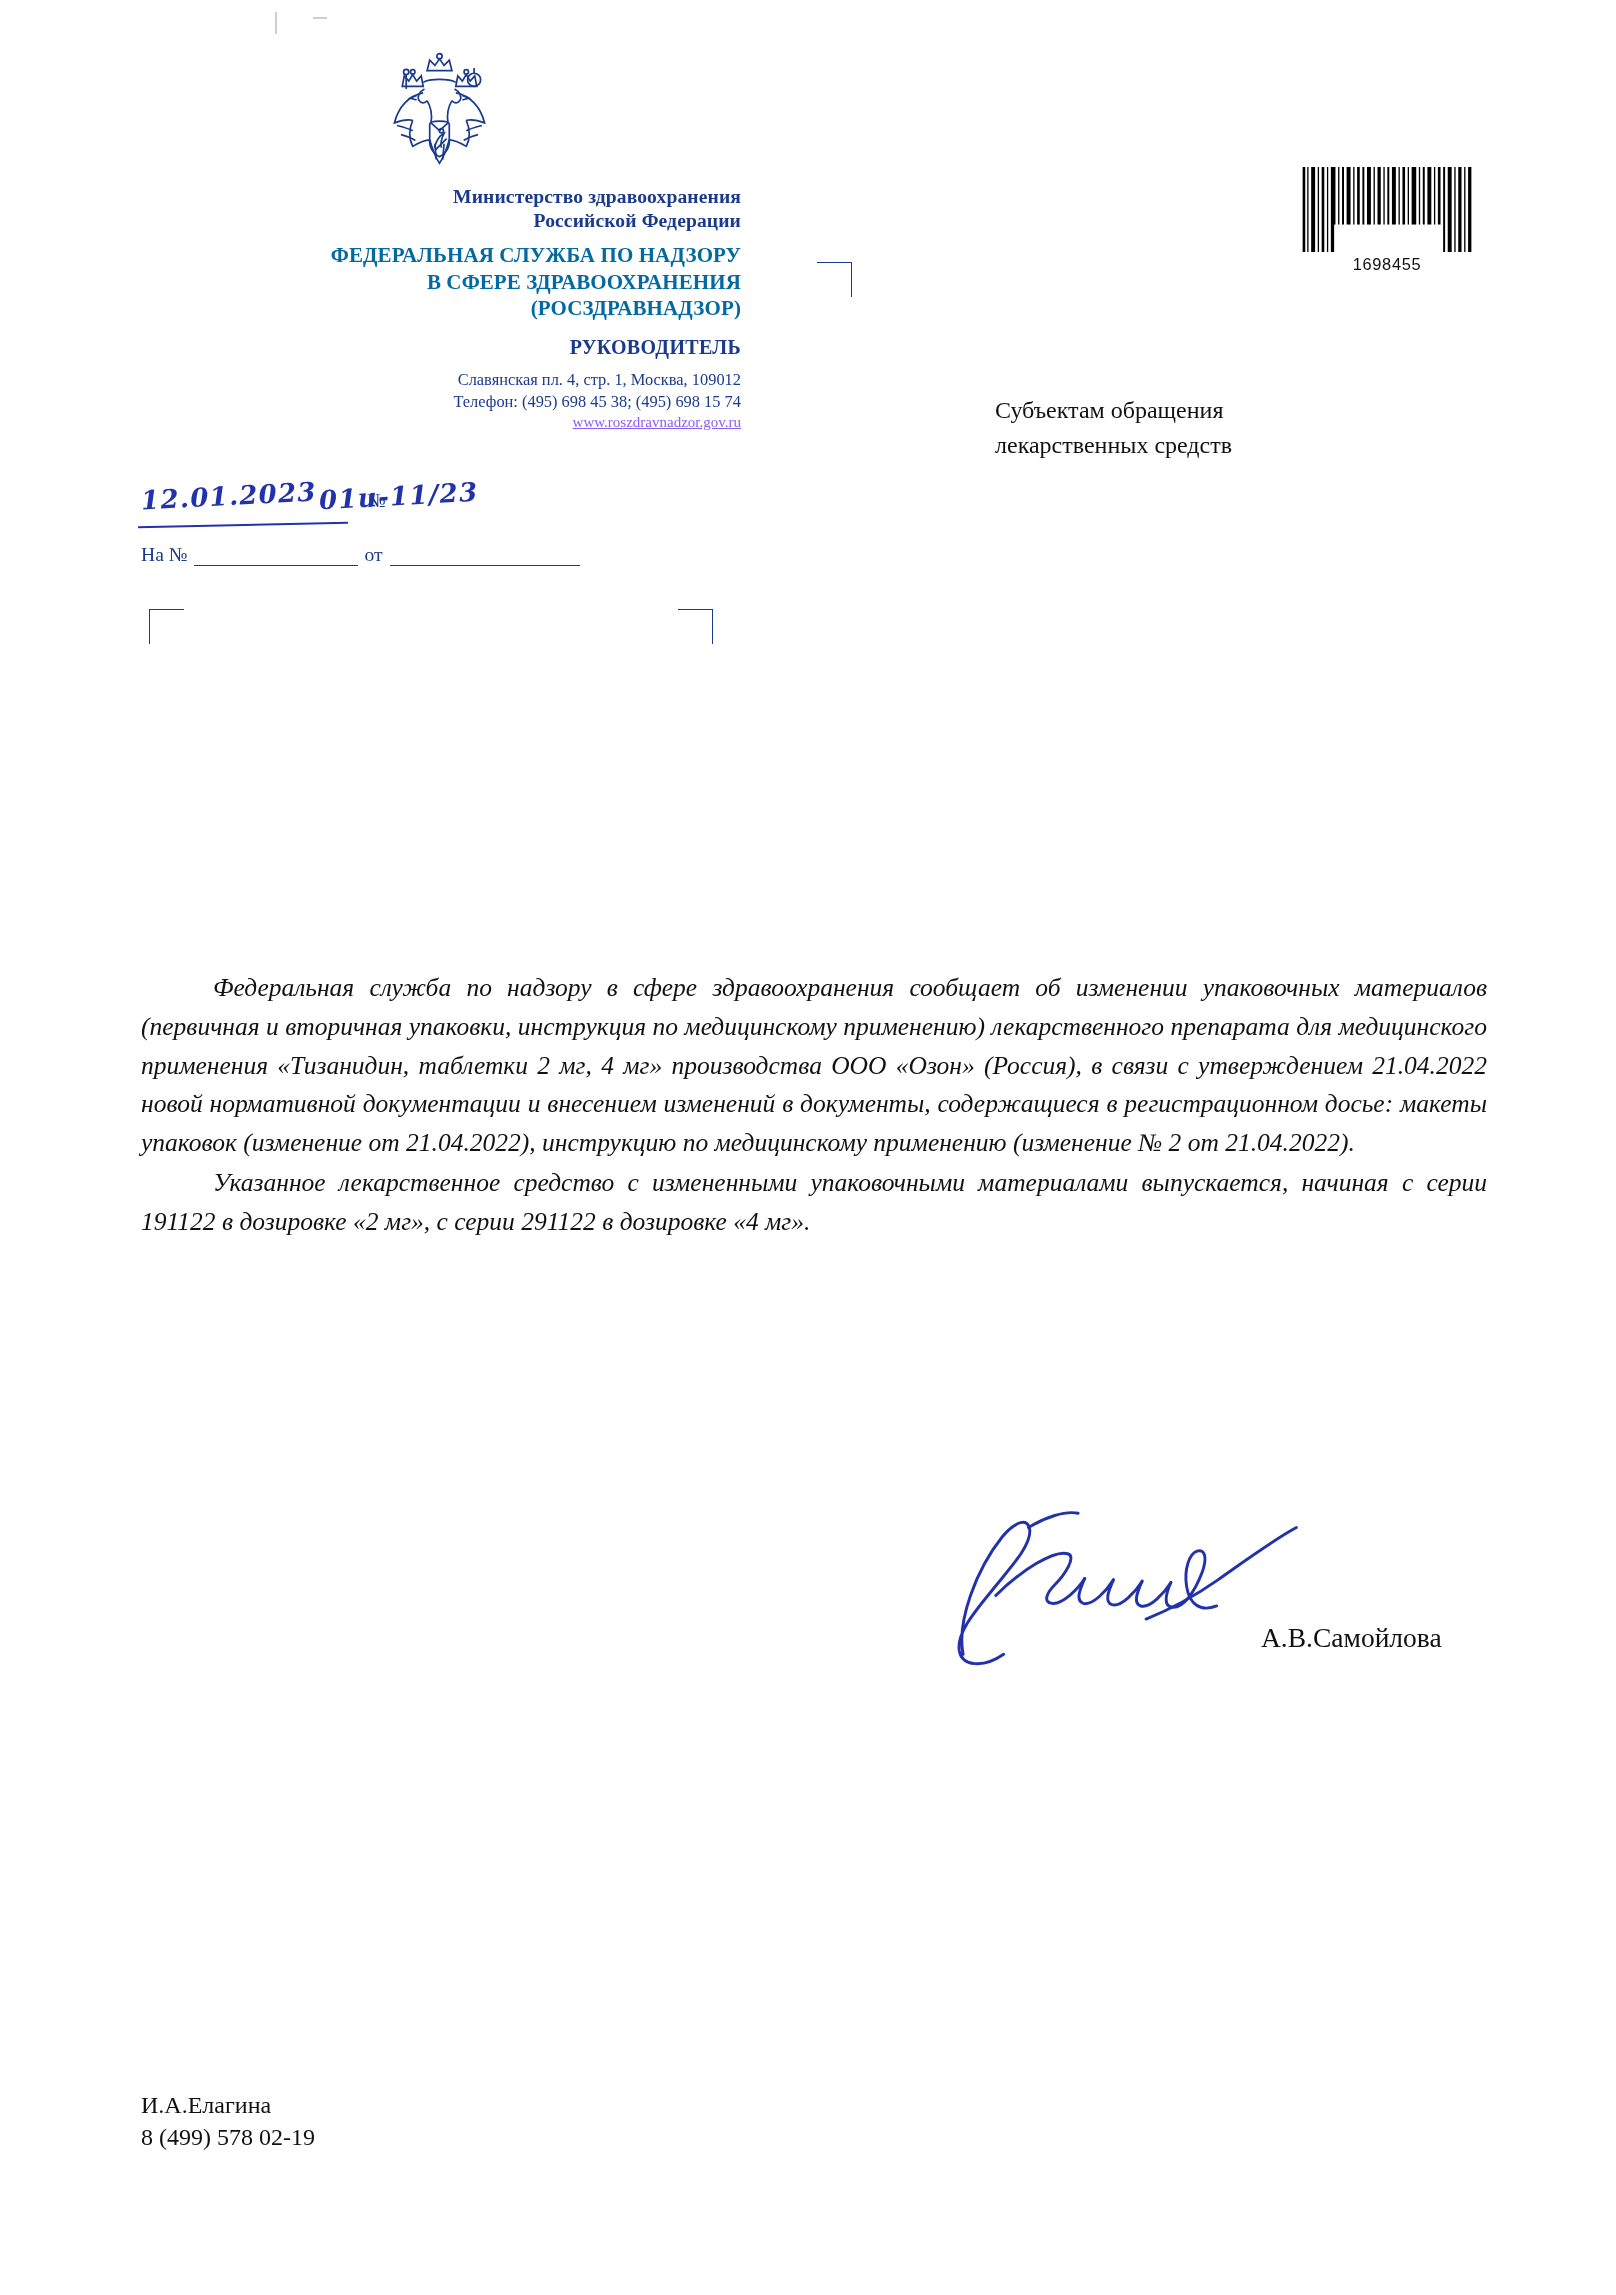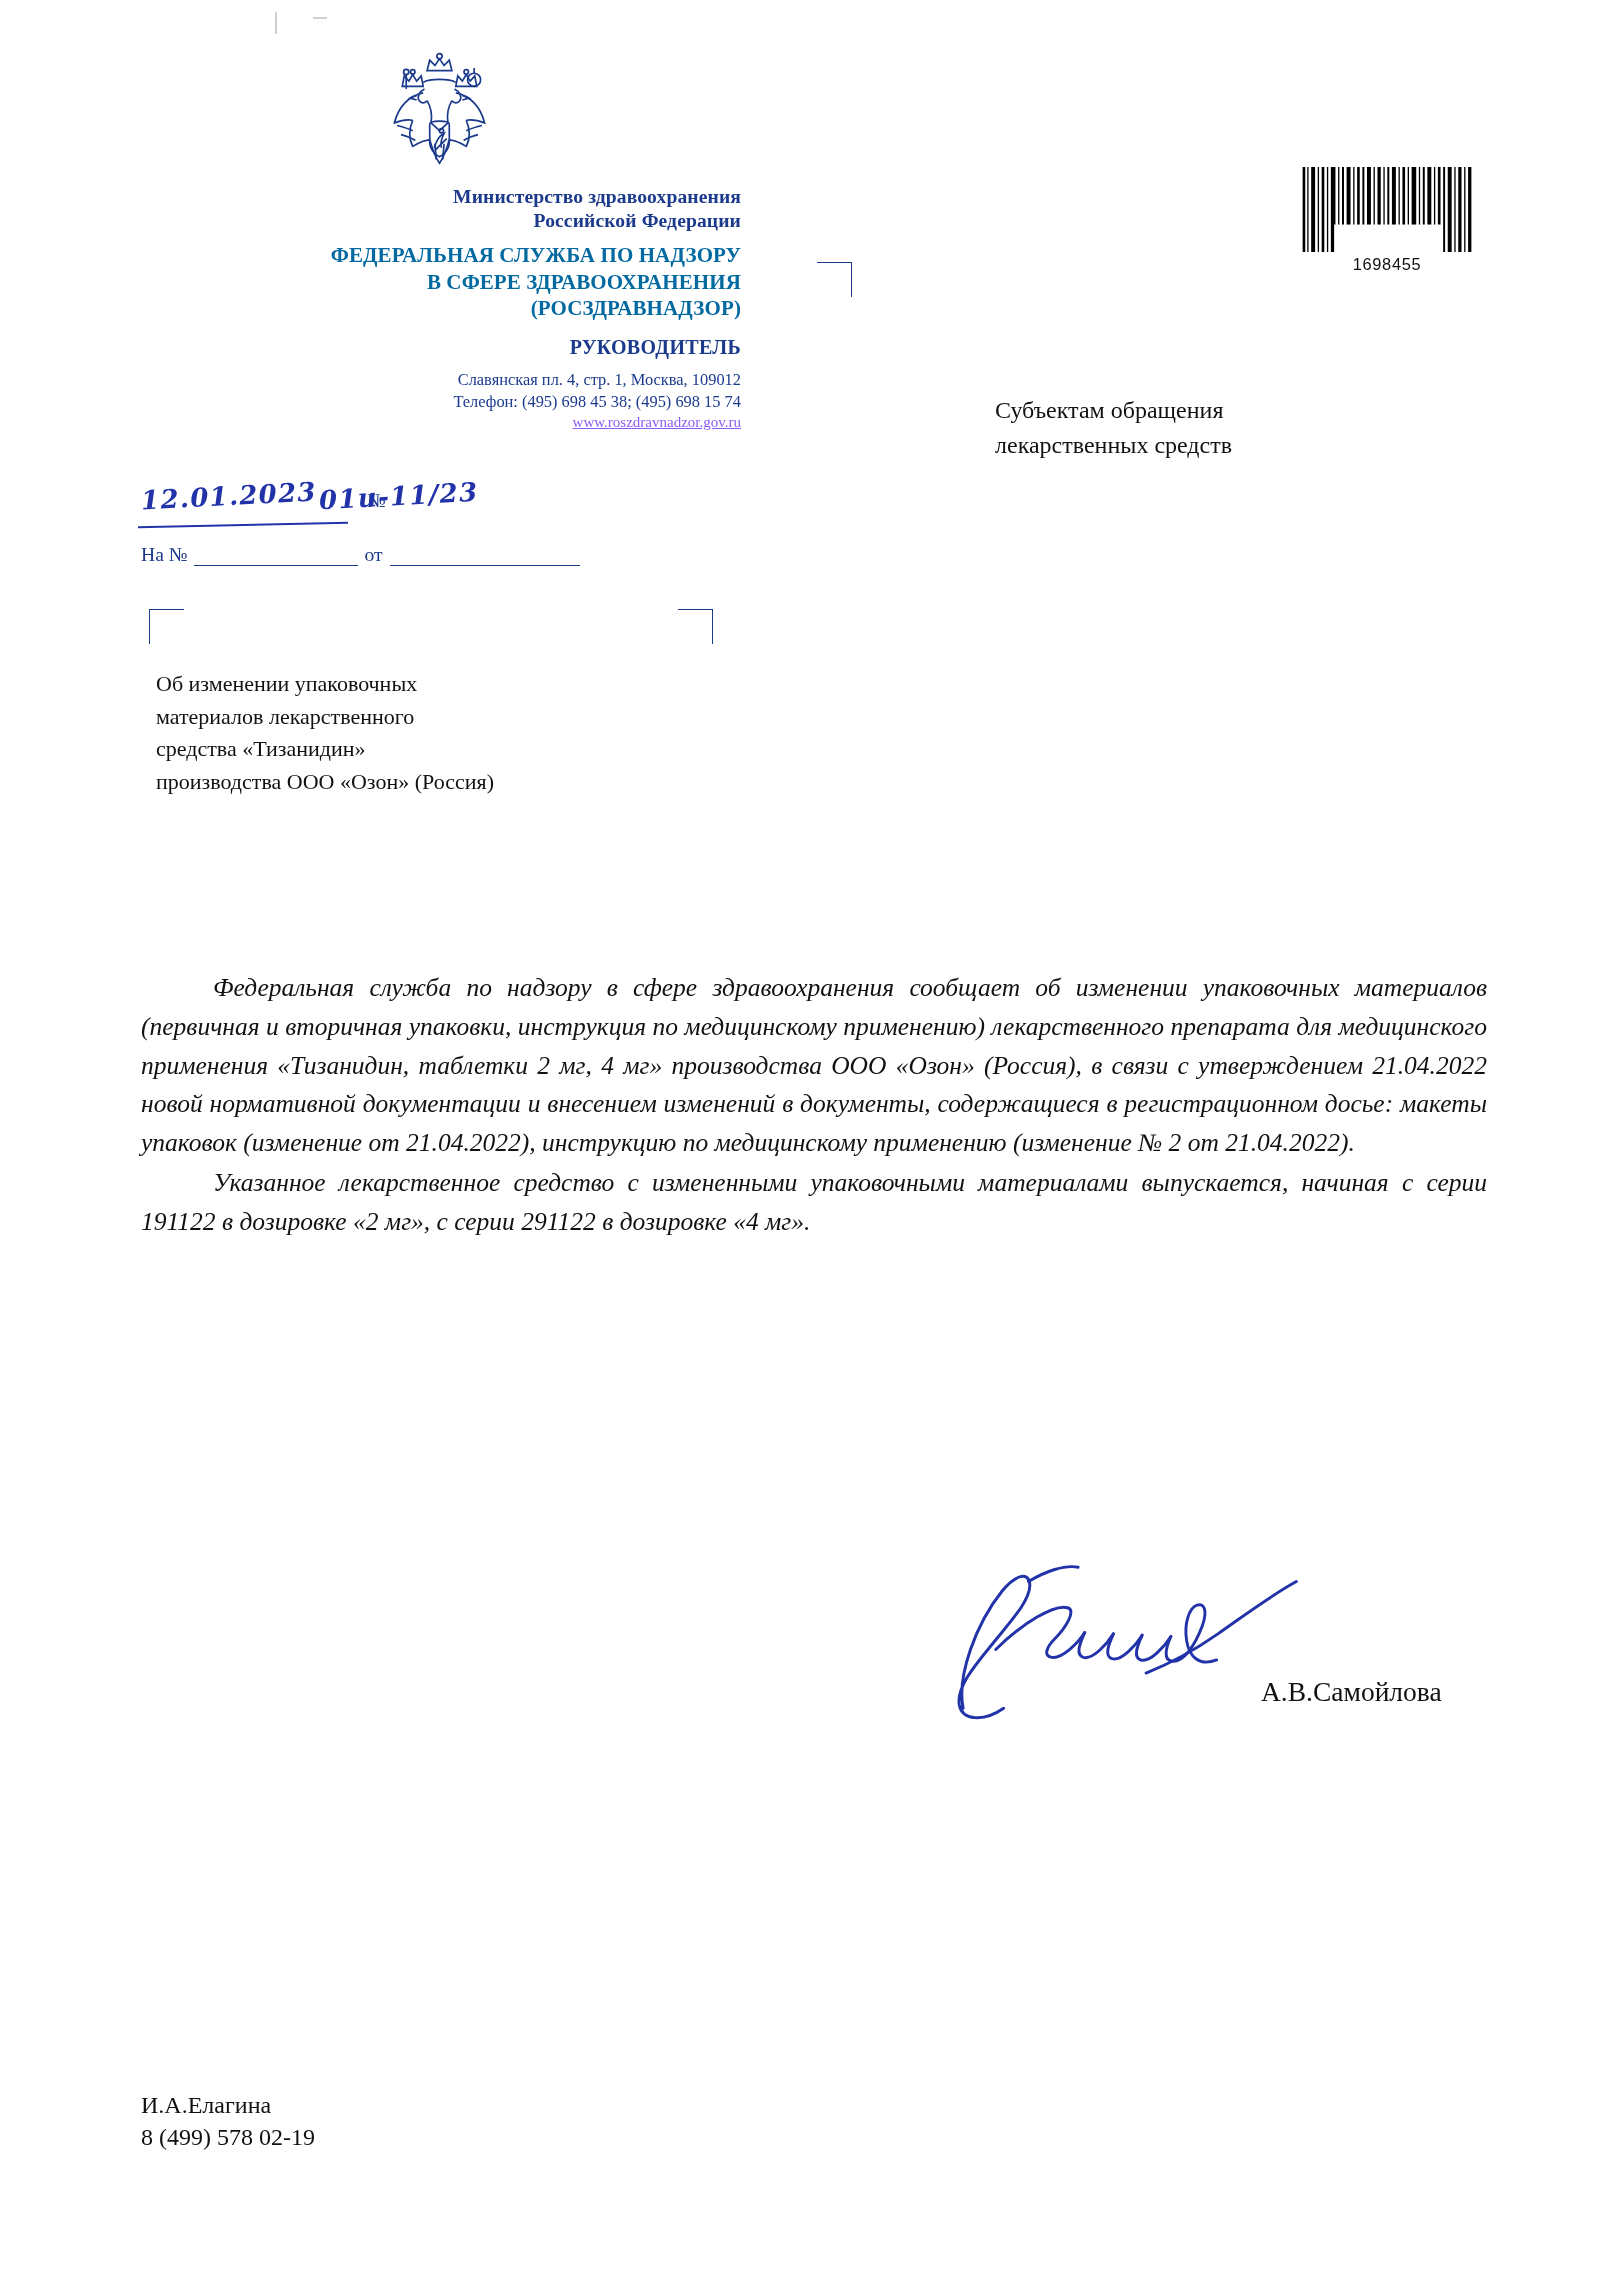--- a/index.html
+++ b/index.html
@@ -214,21 +214,21 @@
   .body-text p {
     margin: 0 0 0 0;
     text-indent: 72px;
   }
   .body-text p + p { margin-top: 1.3px; }
 
   
   .signature-wrap {
     position: absolute;
     left: 930px;
-    top: 1545px;
+    top: 1491px;
     width: 557px;
     height: 216px;
   }
   .signature-svg { position: absolute; left: 0; top: 0; }
   .signer {
     position: absolute;
     left: 331px;
     top: 131px;
     font-family: "Liberation Serif", serif;
     font-size: 27.5px;
@@ -388,26 +388,20 @@
       <rect x="52" y="88" width="165" height="42" fill="#ffffff"></rect>
     </svg>
     <div class="barcode-num">1698455</div>
   </div>
 
   <div class="addressee">
     <div>Субъектам обращения</div>
     <div>лекарственных средств</div>
   </div>
 
-  <div class="subject">
-    <div>Об  изменении упаковочных</div>
-    <div>материалов лекарственного</div>
-    <div>средства «Тизанидин»</div>
-    <div>производства ООО «Озон» (Россия)</div>
-  </div>
 
   <div class="body-text">
     <p>Федеральная служба по надзору в сфере здравоохранения сообщает  об изменении упаковочных материалов (первичная и вторичная упаковки, инструкция по медицинскому применению) лекарственного препарата для медицинского применения «Тизанидин, таблетки 2 мг, 4 мг» производства ООО «Озон» (Россия), в связи  с утверждением 21.04.2022 новой нормативной документации и внесением изменений в документы, содержащиеся в регистрационном досье: макеты упаковок (изменение от 21.04.2022), инструкцию по медицинскому применению (изменение № 2 от 21.04.2022).</p>
     <p>Указанное лекарственное средство с измененными упаковочными материалами  выпускается, начиная с серии 191122 в дозировке «2 мг», с  серии 291122 в дозировке «4 мг».</p>
   </div>
 
   <div class="signature-wrap">
     <svg class="signature-svg" width="406" height="196" viewBox="0 0 620 300" xmlns="http://www.w3.org/2000/svg">
       <g fill="none" stroke="#2233aa" stroke-width="4.5" stroke-linecap="round">
         <path d="M50 250 C40 200 70 120 110 70 C130 46 150 40 152 60 C154 84 120 120 96 150 C70 182 40 216 44 244 C48 268 80 272 112 250"></path>

